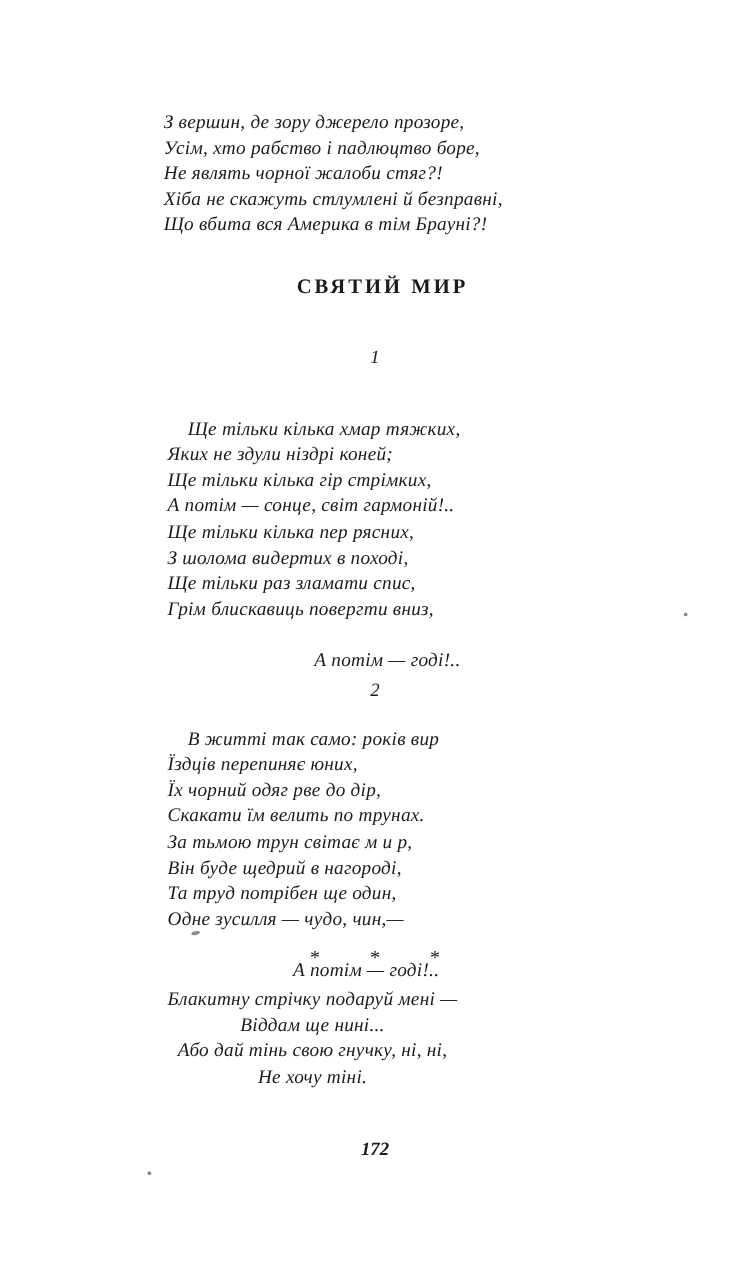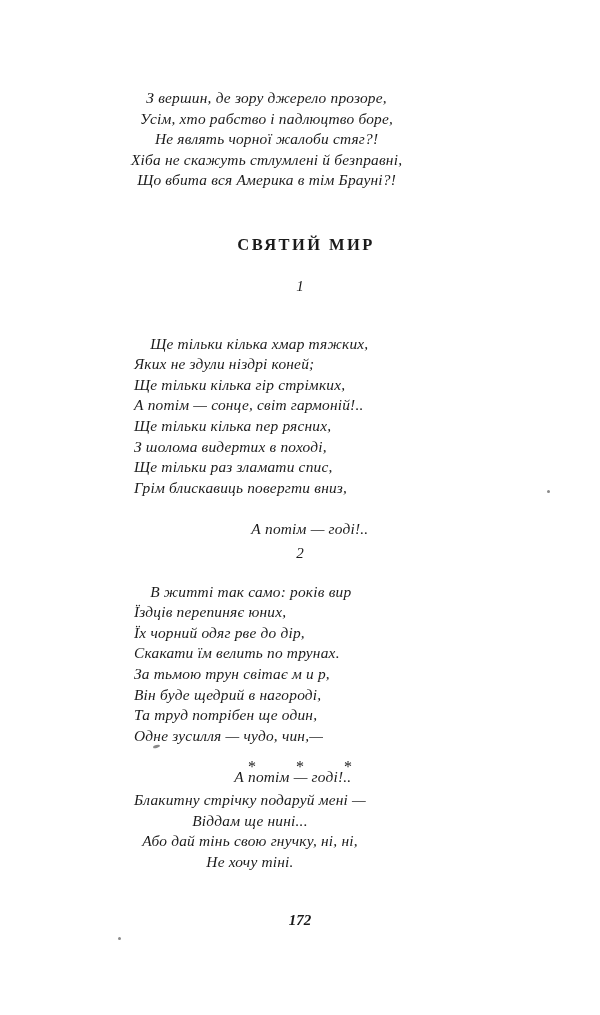--- a/index.html
+++ b/index.html
@@ -27,34 +27,33 @@
     letter-spacing: 0.2px;
     white-space: pre;
   }
   .verse-line {
     white-space: pre;
   }
   #opening-stanza {
     position: absolute;
     left: 131px;
     top: 88px;
-    text-align: center;
   }
   .section-title {
     position: absolute;
     left: 0;
     right: 0;
     text-align: center;
     font-style: normal;
     font-weight: bold;
     font-size: 16.5px;
     letter-spacing: 2.4px;
   }
   #poem-title {
-    top: 235px;
+    top: 219px;
     padding-left: 12px;
   }
   .part-number {
     position: absolute;
     left: 0;
     right: 0;
     text-align: center;
     font-style: italic;
     font-size: 15px;
   }

